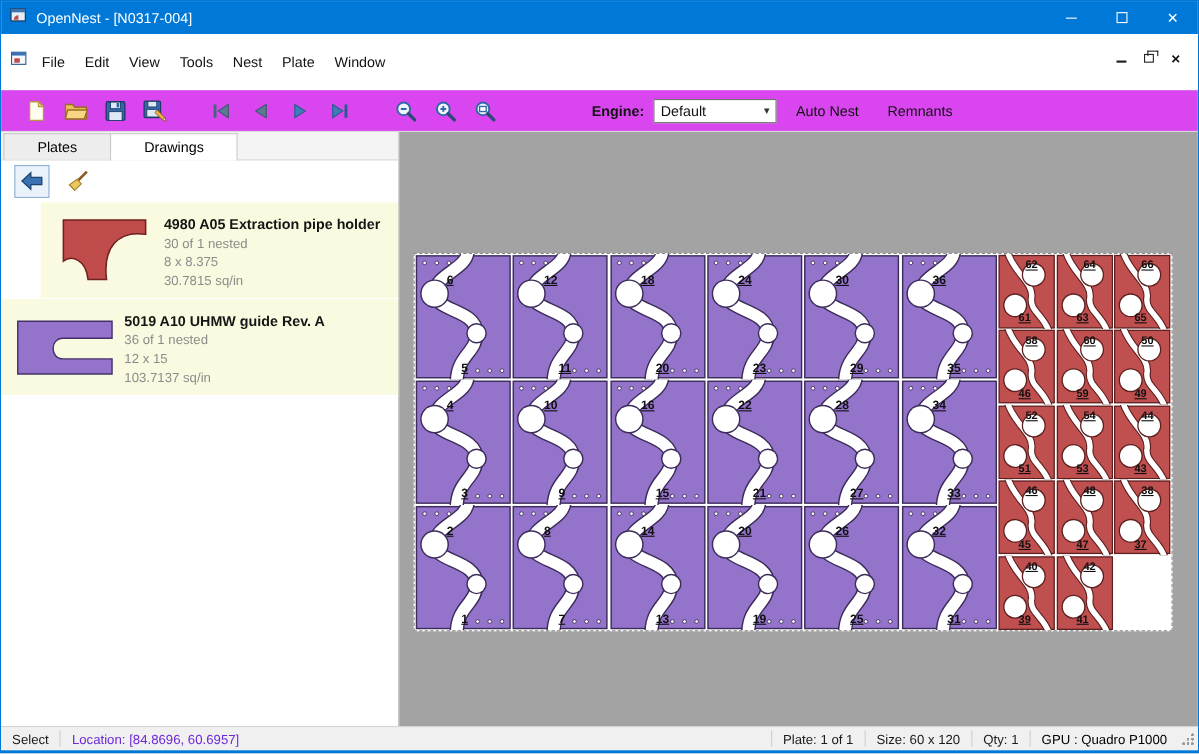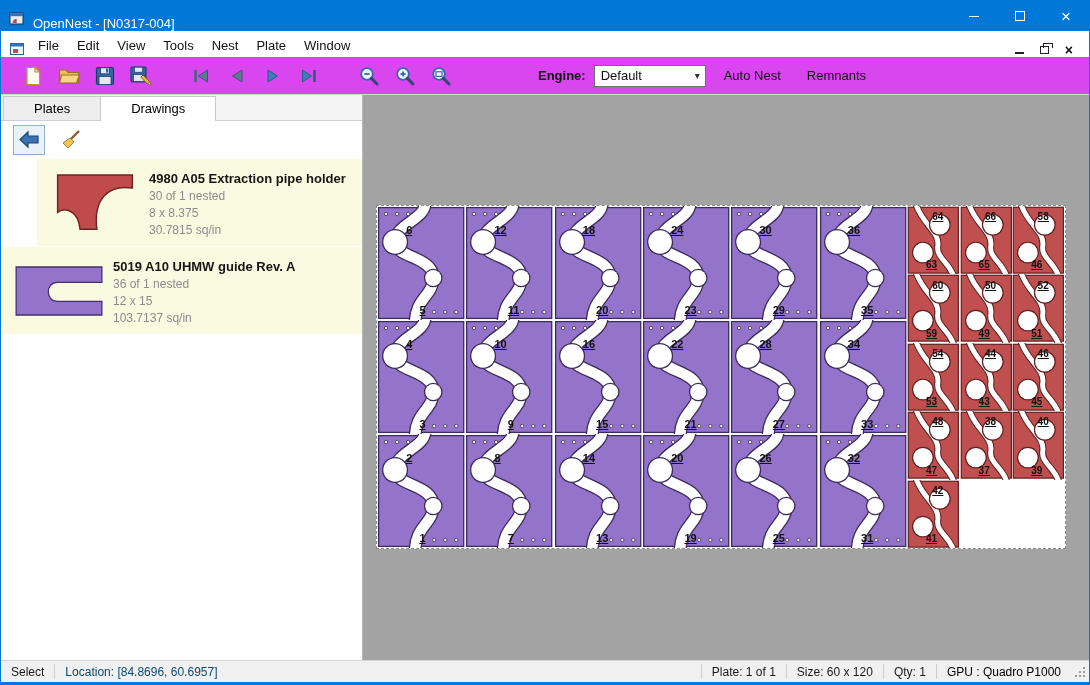--- a/index.html
+++ b/index.html
@@ -3,31 +3,31 @@
 <meta charset="utf-8">
 <style>
   * { margin:0; padding:0; box-sizing:border-box; }
   html,body { background:#ffffff; }
   body { font-family:"Liberation Sans", sans-serif; user-select:none; }
 
   .app { width:1090px; height:685px; border:1px solid #0078d7; border-bottom-width:3px;
          display:flex; flex-direction:column; background:#ffffff; overflow:hidden; }
 
   
-  .titlebar { flex:0 0 30px; background:#0078d7; color:#fff; display:flex; align-items:flex-end;
+  .titlebar { flex:0 0 30px; background:#0078d7; color:#fff; display:flex; align-items:center;
               padding-left:8px; gap:8px; }
   .titlebar .title { font-size:13px; }
   .win-controls { margin-left:auto; display:flex; height:100%; }
   .win-btn { width:46px; display:flex; align-items:center; justify-content:center; color:#fff; }
   .min-glyph { width:10px; border-top:1px solid #fff; display:inline-block; }
   .max-glyph { width:10px; height:10px; border:1px solid #fff; display:inline-block; }
   .close-glyph { font-size:17px; line-height:1; }
 
   
-  .menubar { flex:0 0 26px; background:#ffffff; display:flex; align-items:flex-end; padding:0 8px; font-size:13px; color:#111; }
+  .menubar { flex:0 0 26px; background:#ffffff; display:flex; align-items:flex-start; padding:14px 8px; font-size:13px; color:#111; }
   .menu-item { padding:4px 9px; cursor:default; }
   .mdi-controls { margin-left:auto; display:flex; align-items:center; gap:16px; padding-right:8px; }
   .mdi-min { width:9px; border-bottom:2px solid #222; display:inline-block; height:8px; }
   .mdi-restore { position:relative; width:9px; height:8px; border:1px solid #222; background:#fff; display:inline-block; }
   .mdi-restore::before { content:""; position:absolute; left:2px; top:-4px; width:8px; height:4px;
                          border:1px solid #222; border-bottom:none; }
   .mdi-close { font-size:14px; font-weight:bold; color:#111; line-height:1; }
 
   
   .toolbar { flex:0 0 38px; background:#d946ef; border-bottom:1px solid #d9d9d9;
@@ -75,21 +75,21 @@
   .purple-cell .top { top:17%; left:33%; }
   .purple-cell .bot { bottom:3.5%; left:48%; }
   .red-cell .top { top:9%; left:48%; }
   .red-cell .bot { bottom:6%; left:36%; }
 
   
   .statusbar { flex:0 0 22px; background:#f0f0f0; border-top:1px solid #d4d4d4;
                display:flex; align-items:center; font-size:12px; color:#1a1a1a; }
   .sb-item { padding:0 10px; white-space:nowrap; }
   .sb-sep { width:1px; height:15px; background:#cfcfcf; }
-  .sb-muted { color:#0c4a6e; }
+  .sb-muted { color:#6d28d9; }
   .sb-gpu { color:#000000; }
   .sb-flex { flex:1; }
   .grip { width:14px; height:14px; margin:4px 2px 0 2px; align-self:flex-start;
     background:
       radial-gradient(circle at 3px 11px,#9a9a9a 1.2px,transparent 1.4px),
       radial-gradient(circle at 7px 11px,#9a9a9a 1.2px,transparent 1.4px),
       radial-gradient(circle at 11px 11px,#9a9a9a 1.2px,transparent 1.4px),
       radial-gradient(circle at 7px 7px,#9a9a9a 1.2px,transparent 1.4px),
       radial-gradient(circle at 11px 7px,#9a9a9a 1.2px,transparent 1.4px),
       radial-gradient(circle at 11px 3px,#9a9a9a 1.2px,transparent 1.4px); }
@@ -673,20 +673,33 @@
             <div class="cell red-cell">
               <svg viewBox="0 0 53 69" preserveAspectRatio="none">
                 <rect x="1.3" y="1.3" width="50.4" height="66.4" fill="#c05050" stroke="#5e1f1f" stroke-width="1.2"></rect>
                 <path d="M9 -2 C15 18 33 26 31 40 C29 52 42 56 47 71" stroke="#5e1f1f" stroke-width="7" fill="none"></path>
                 <path d="M9 -2 C15 18 33 26 31 40 C29 52 42 56 47 71" stroke="#ffffff" stroke-width="5" fill="none"></path>
                 <circle cx="33" cy="19" r="11" fill="#5e1f1f"></circle>
                 <circle cx="33" cy="19" r="9.8" fill="#ffffff"></circle>
                 <circle cx="16" cy="47" r="11" fill="#5e1f1f"></circle>
                 <circle cx="16" cy="47" r="9.8" fill="#ffffff"></circle>
               </svg>
+              <span class="pnum top">62</span>
+              <span class="pnum bot">61</span>
+            </div>
+            <div class="cell red-cell">
+              <svg viewBox="0 0 53 69" preserveAspectRatio="none">
+                <rect x="1.3" y="1.3" width="50.4" height="66.4" fill="#c05050" stroke="#5e1f1f" stroke-width="1.2"></rect>
+                <path d="M9 -2 C15 18 33 26 31 40 C29 52 42 56 47 71" stroke="#5e1f1f" stroke-width="7" fill="none"></path>
+                <path d="M9 -2 C15 18 33 26 31 40 C29 52 42 56 47 71" stroke="#ffffff" stroke-width="5" fill="none"></path>
+                <circle cx="33" cy="19" r="11" fill="#5e1f1f"></circle>
+                <circle cx="33" cy="19" r="9.8" fill="#ffffff"></circle>
+                <circle cx="16" cy="47" r="11" fill="#5e1f1f"></circle>
+                <circle cx="16" cy="47" r="9.8" fill="#ffffff"></circle>
+              </svg>
               <span class="pnum top">64</span>
               <span class="pnum bot">63</span>
             </div>
             <div class="cell red-cell">
               <svg viewBox="0 0 53 69" preserveAspectRatio="none">
                 <rect x="1.3" y="1.3" width="50.4" height="66.4" fill="#c05050" stroke="#5e1f1f" stroke-width="1.2"></rect>
                 <path d="M9 -2 C15 18 33 26 31 40 C29 52 42 56 47 71" stroke="#5e1f1f" stroke-width="7" fill="none"></path>
                 <path d="M9 -2 C15 18 33 26 31 40 C29 52 42 56 47 71" stroke="#ffffff" stroke-width="5" fill="none"></path>
                 <circle cx="33" cy="19" r="11" fill="#5e1f1f"></circle>
                 <circle cx="33" cy="19" r="9.8" fill="#ffffff"></circle>

